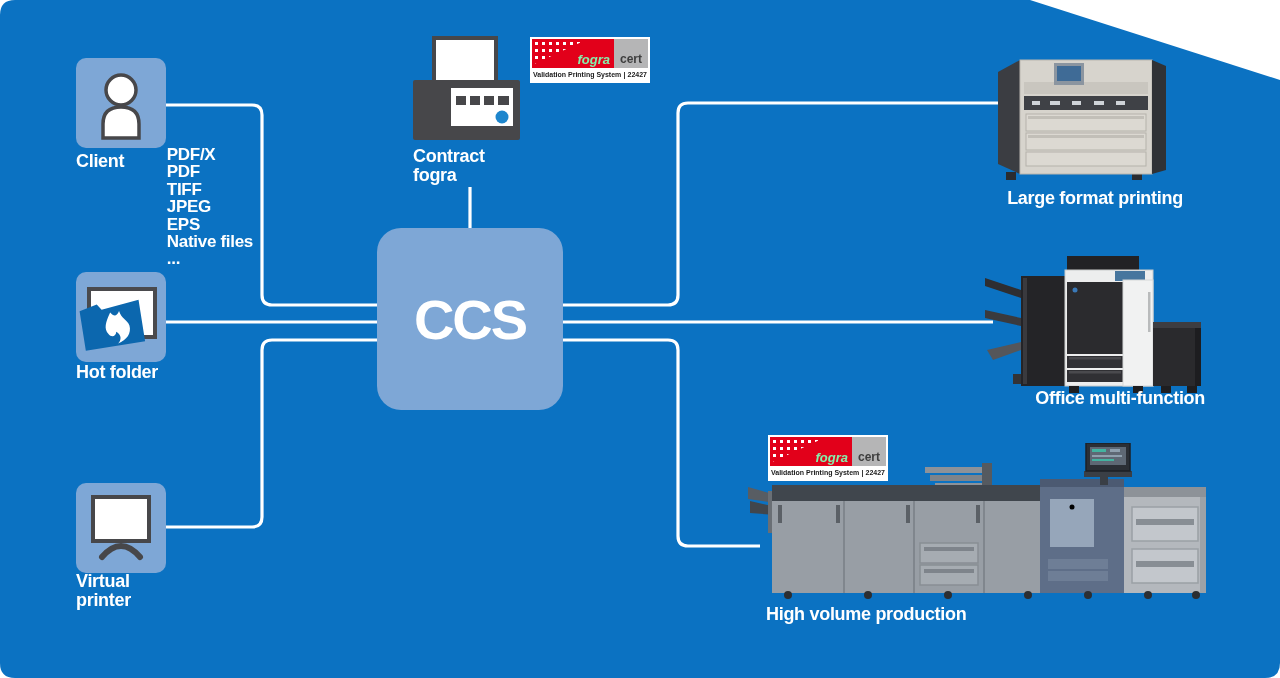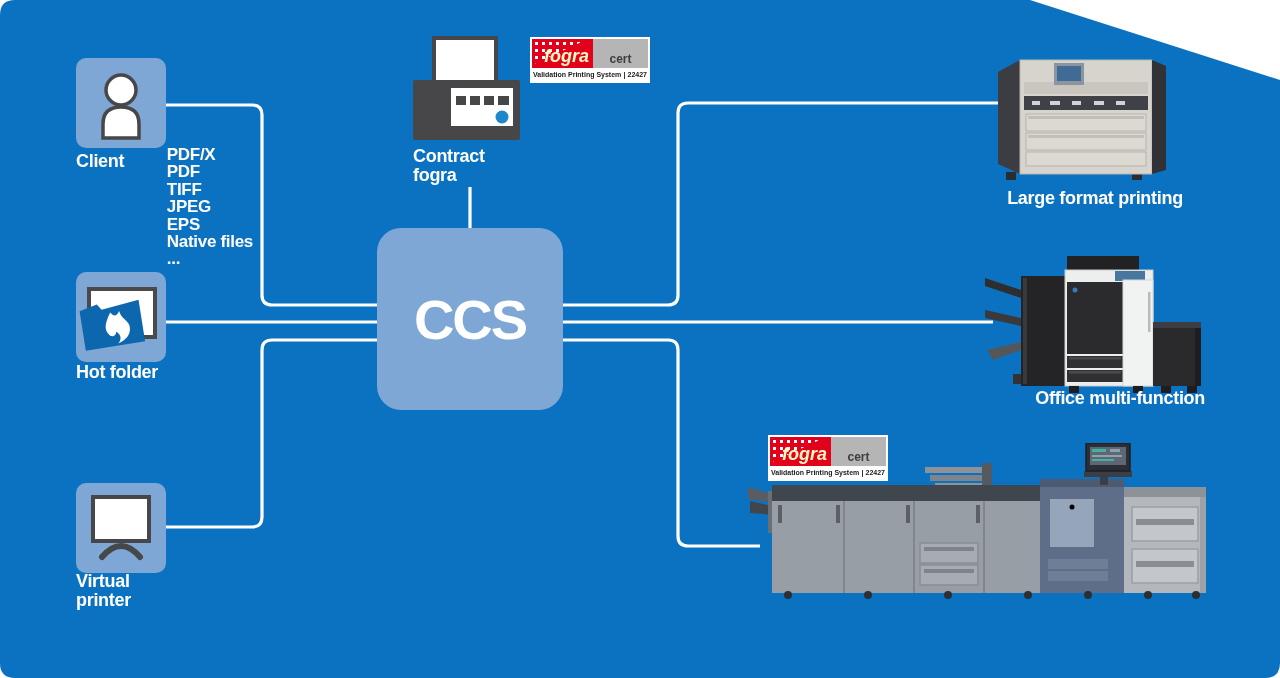--- a/index.html
+++ b/index.html
@@ -28,22 +28,22 @@
   
   .fogra-badge{position:absolute;width:120px;height:46px;background:#ffffff;padding:2px;box-sizing:border-box;}
   .fb-top{display:flex;height:29px;}
   .fb-red{position:relative;flex:1;background:#e2001a;display:flex;align-items:flex-end;justify-content:flex-end;}
   .fb-dots{
     position:absolute;left:0;top:0;width:56px;height:26px;
     background-image:radial-gradient(circle,#ffffff 1.6px,rgba(255,255,255,0) 1.8px);
     background-size:7px 7px;background-position:1px 1px;
     clip-path:polygon(0 0,100% 0,0 100%);
   }
-  .fb-brand{color:#fef9c3;font-size:18px;font-weight:bold;font-style:italic;padding:0 4px 1px 0;position:relative;}
-  .fb-cert{width:55px;background:#b5b5b6;color:#3f3f3f;font-size:12px;font-weight:bold;
+  .fb-brand{color:#86efac;font-size:13px;font-weight:bold;font-style:italic;padding:0 4px 1px 0;position:relative;}
+  .fb-cert{width:34px;background:#b5b5b6;color:#3f3f3f;font-size:12px;font-weight:bold;
     display:flex;align-items:flex-end;justify-content:center;padding-bottom:2px;box-sizing:border-box;}
   .fb-caption{height:13px;display:flex;align-items:center;justify-content:space-between;
     color:#1a1a1a;font-size:7px;font-weight:bold;white-space:nowrap;padding:0 1px;}
 </style>
 </head>
 <body>
 
 <div id="canvas">
 
   <svg class="abs" style="left:0;top:0;" width="1280" height="678" viewBox="0 0 1280 678">
@@ -237,14 +237,15 @@
     <rect x="344" y="12" width="30" height="2" fill="#8fa0ae"></rect>
     <rect x="344" y="16" width="22" height="2" fill="#43b3a0"></rect>
     <circle cx="40" cy="152" r="4" fill="#2b2e32"></circle>
     <circle cx="120" cy="152" r="4" fill="#2b2e32"></circle>
     <circle cx="200" cy="152" r="4" fill="#2b2e32"></circle>
     <circle cx="280" cy="152" r="4" fill="#2b2e32"></circle>
     <circle cx="340" cy="152" r="4" fill="#2b2e32"></circle>
     <circle cx="400" cy="152" r="4" fill="#2b2e32"></circle>
     <circle cx="448" cy="152" r="4" fill="#2b2e32"></circle>
   </svg>
+  <div class="label" style="left:766px;top:605px;">High volume production</div>
 
 </div>
 
 </body></html>

